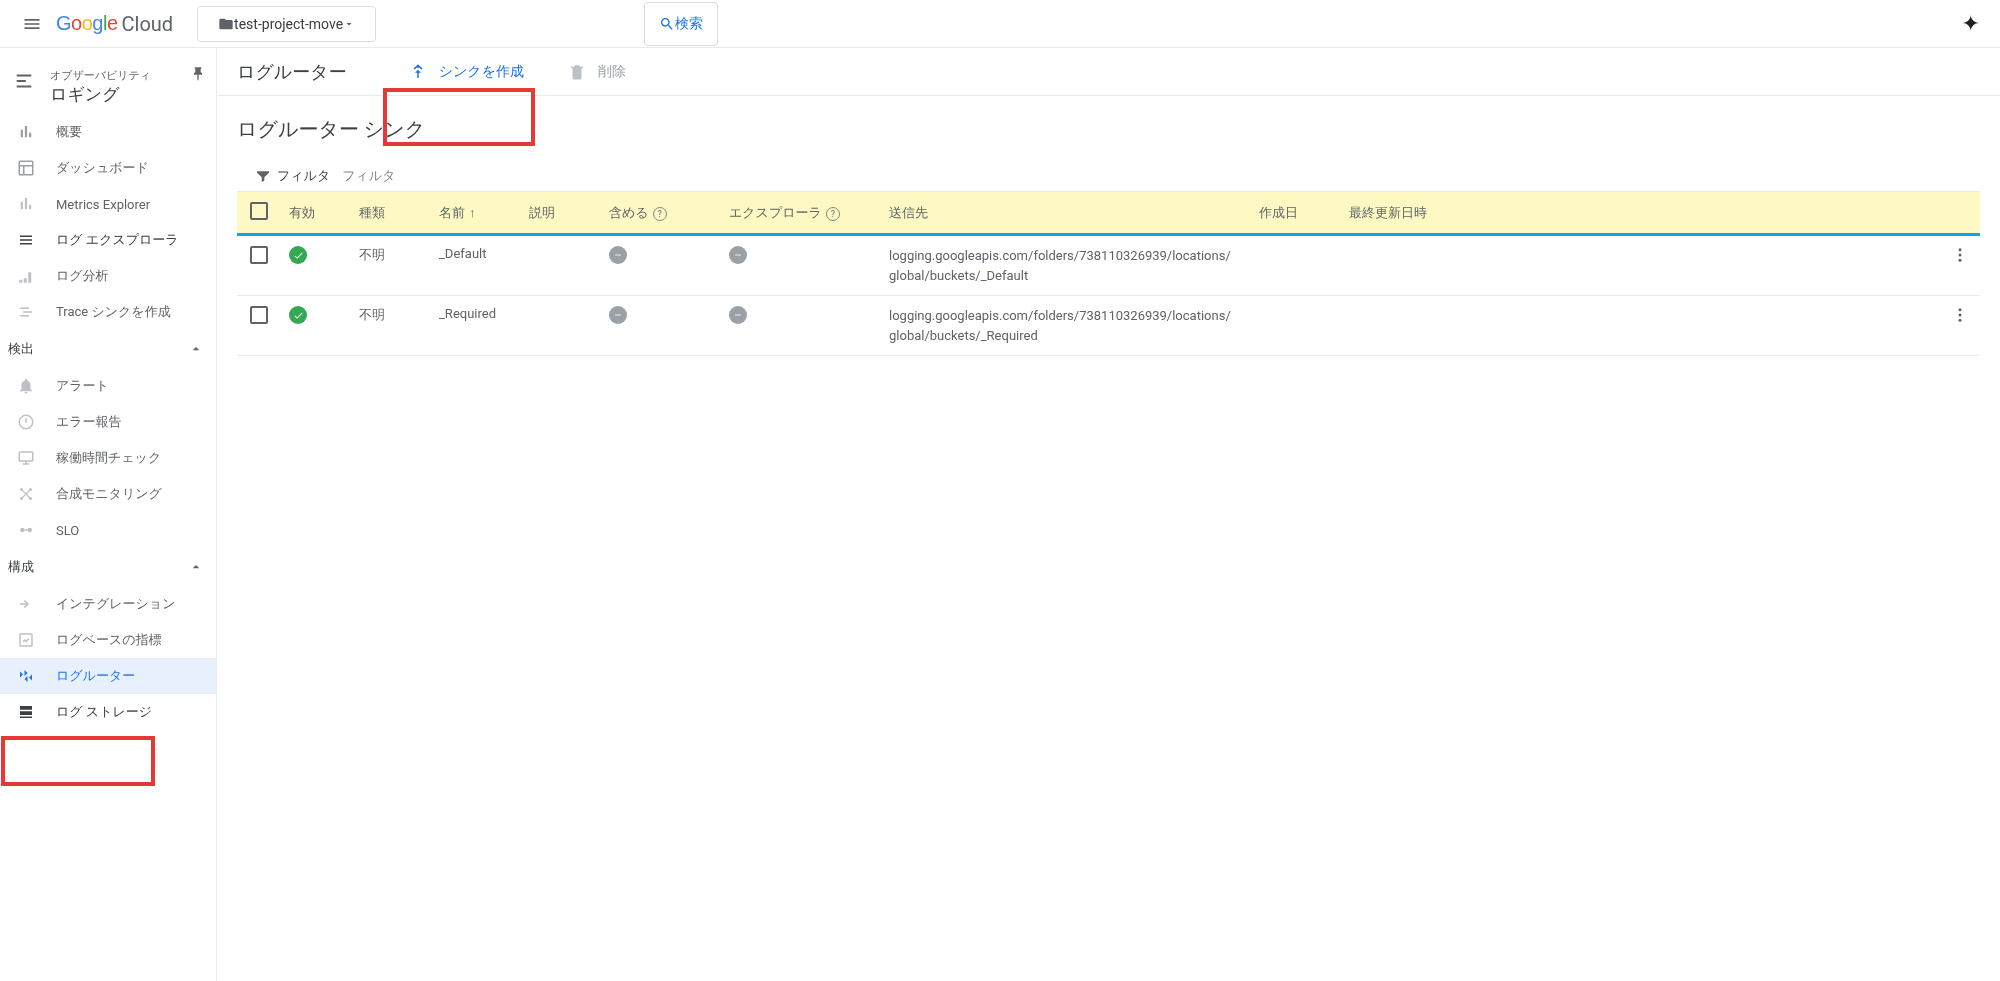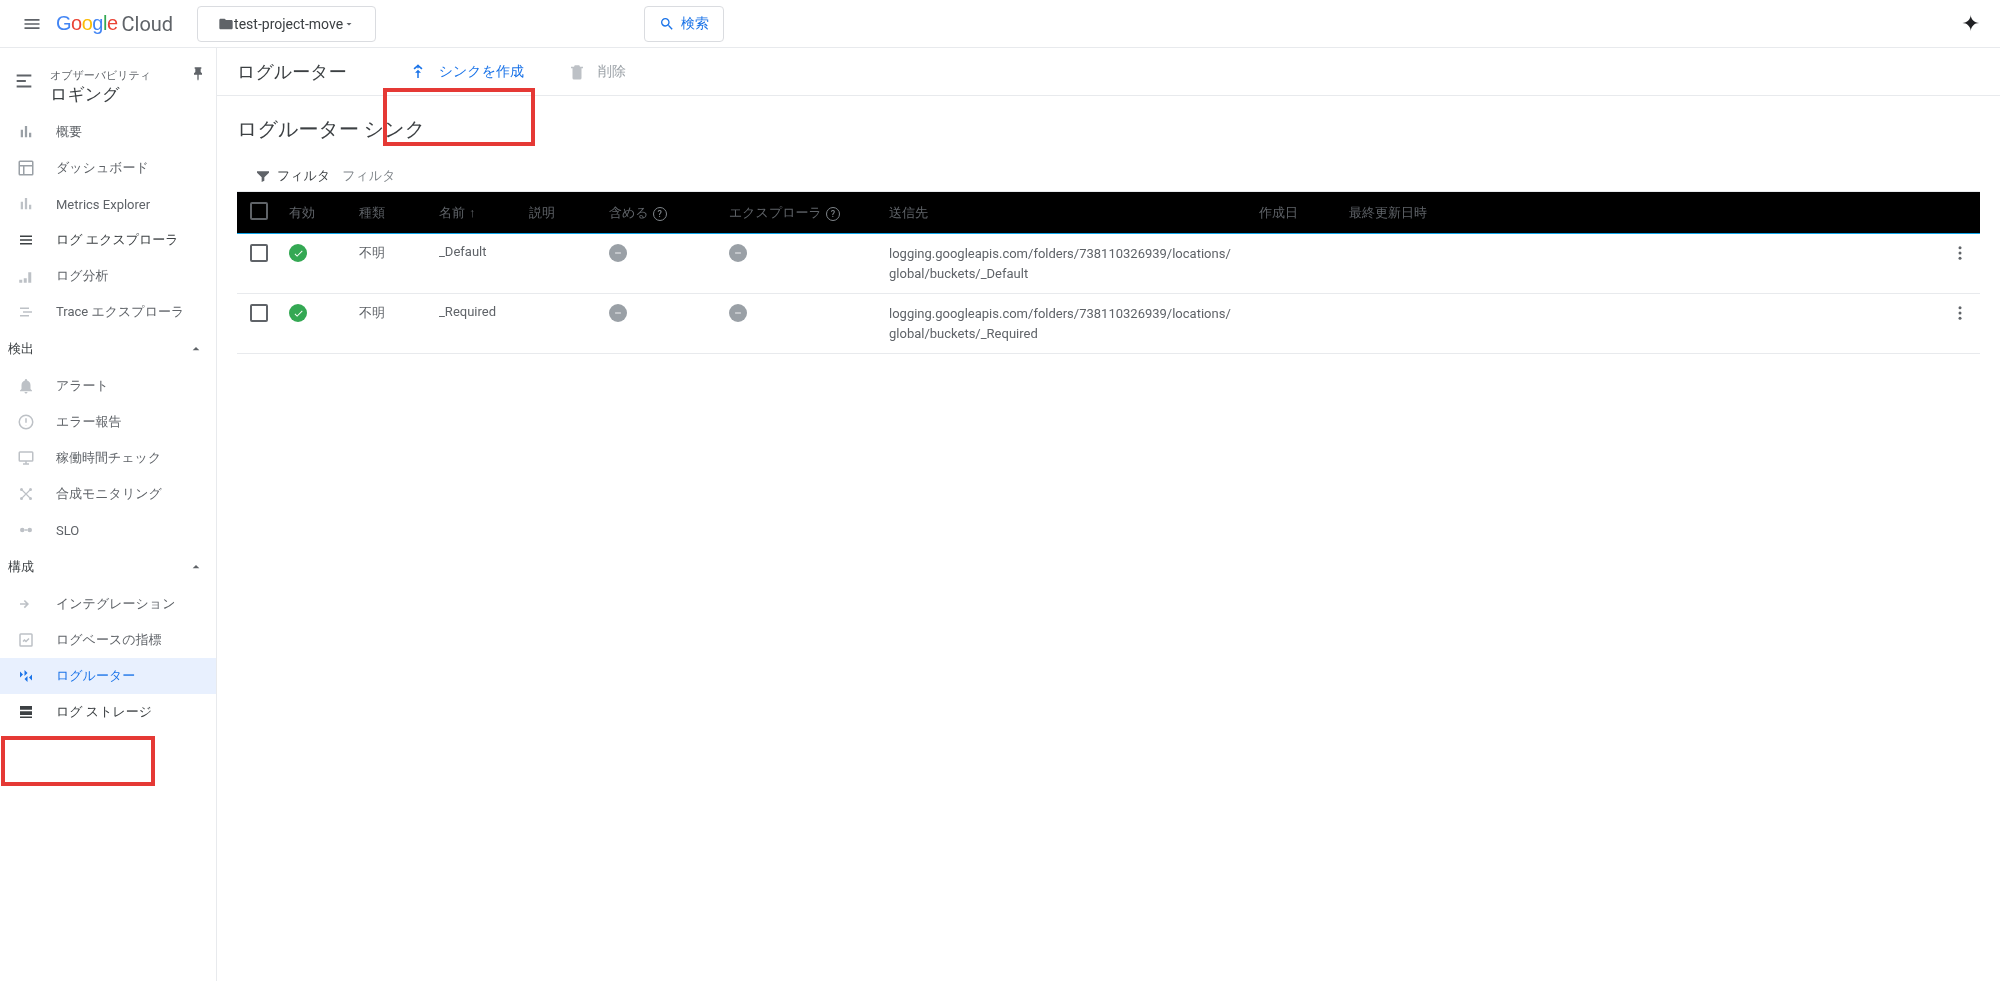--- a/index.html
+++ b/index.html
@@ -6,21 +6,21 @@
 body { font-family: "Roboto", "Helvetica Neue", Arial, sans-serif; font-size: 13px; color: #202124; background: #fff; }
 .header { height: 48px; display: flex; align-items: center; border-bottom: 1px solid #e8eaed; padding: 0 8px; }
 .menu-btn { width: 48px; height: 48px; display: flex; align-items: center; justify-content: center; cursor: pointer; }
 .logo { display: flex; align-items: center; margin-right: 24px; font-size: 20px; }
 .logo .g { font-family: "Product Sans", Arial, sans-serif; letter-spacing: -0.5px; }
 .logo .cloud { color: #5f6368; font-weight: 400; margin-left: 4px; }
 .project-selector { height: 36px; border: 1px solid #dadce0; border-radius: 4px; display: flex; align-items: center; padding: 0 20px; cursor: pointer; color: #3c4043; font-size: 14px; }
 .project-selector svg { flex-shrink: 0; }
 .spacer1 { width: 260px; }
 .search-bar { flex: 0 0 575px; height: 36px; border: 1px solid #dadce0; border-radius: 4px; display: flex; align-items: center; padding: 0 14px; color: #80868b; font-size: 14px; }
-.search-btn { height: 36px; border: 1px solid #dadce0; border-radius: 4px; display: flex; align-items: center; padding: 0 14px; margin-left: 8px; color: #1a73e8; font-size: 14px; cursor: pointer; gap: 6px; }
+.search-btn { height: 44px; border: 1px solid #dadce0; border-radius: 4px; display: flex; align-items: center; padding: 0 14px; margin-left: 8px; color: #1a73e8; font-size: 14px; cursor: pointer; }
 .header-right { margin-left: auto; display: flex; align-items: center; padding-right: 12px; }
 .sparkle { font-size: 22px; color: #202124; cursor: pointer; }
 
 .body { display: flex; height: calc(100vh - 48px); }
 .sidebar { width: 217px; border-right: 1px solid #e8eaed; display: flex; flex-direction: column; position: relative; }
 .sidebar-header { padding: 8px 12px 8px 12px; display: flex; align-items: center; gap: 14px; position: relative; }
 .sidebar-header-icon { width: 24px; height: 24px; display: flex; align-items: center; justify-content: center; }
 .sidebar-header-text { display: flex; flex-direction: column; margin-top: 12px; }
 .sidebar-subtitle { font-size: 11px; color: #5f6368; }
 .sidebar-title { font-size: 17px; color: #3c4043; }
@@ -45,21 +45,21 @@
 .toolbar-btn.primary { color: #1a73e8; }
 .toolbar-btn.disabled { color: #9aa0a6; }
 
 .content { padding: 20px; }
 .section-title { font-size: 20px; color: #3c4043; margin-bottom: 18px; }
 .filter-bar { display: flex; align-items: center; gap: 12px; padding: 6px 18px; border-bottom: 1px solid #e8eaed; }
 .filter-label { display: flex; align-items: center; gap: 6px; color: #3c4043; font-size: 13px; }
 .filter-placeholder { color: #80868b; font-size: 13px; }
 
 table { width: 100%; border-collapse: collapse; font-size: 13px; }
-th { text-align: left; font-weight: 500; color: #5f6368; padding: 10px 8px; border-bottom: 1px solid #0ea5e9; background: #000000; }
+th { text-align: left; font-weight: 500; color: #5f6368; padding: 10px 8px; border-bottom: 3px solid #0ea5e9; background: #fef9c3; }
 td { padding: 10px 8px; border-bottom: 1px solid #e8eaed; color: #5f6368; vertical-align: top; }
 .checkbox-cell { width: 44px; text-align: center; }
 .checkbox { width: 18px; height: 18px; border: 2px solid #5f6368; border-radius: 2px; display: inline-block; }
 .check-circle { width: 18px; height: 18px; background: #34a853; border-radius: 50%; display: inline-flex; align-items: center; justify-content: center; }
 .dash-circle { width: 18px; height: 18px; background: #9aa0a6; border-radius: 50%; display: inline-flex; align-items: center; justify-content: center; }
 .help-circle { width: 14px; height: 14px; border: 1px solid #80868b; border-radius: 50%; display: inline-flex; align-items: center; justify-content: center; font-size: 9px; color: #80868b; margin-left: 4px; }
 .sort-arrow { margin-left: 4px; }
 .more-btn { cursor: pointer; width: 24px; text-align: center; }
 .dest-cell { line-height: 1.5; }
 </style>
@@ -157,21 +157,21 @@
           </svg>
         </span>
       <span class="nav-label">ログ分析</span>
     </div>
     <div class="nav-item">
       <span class="nav-icon">
           <svg width="18" height="18" viewBox="0 0 24 24" fill="#bdc1c6">
             <path d="M4 6h12v2H4zm4 5h12v2H8zm-4 5h12v2H4z"></path>
           </svg>
         </span>
-      <span class="nav-label">Trace エクスプローラ</span>
+      <span class="nav-label">Trace シンクを作成</span>
     </div>
 
     <div class="nav-group-header">
       <span>検出</span>
       <svg width="16" height="16" viewBox="0 0 24 24" fill="#5f6368">
           <path d="M7 14l5-5 5 5z"></path>
         </svg>
     </div>
     <div class="nav-item">
       <span class="nav-icon">

